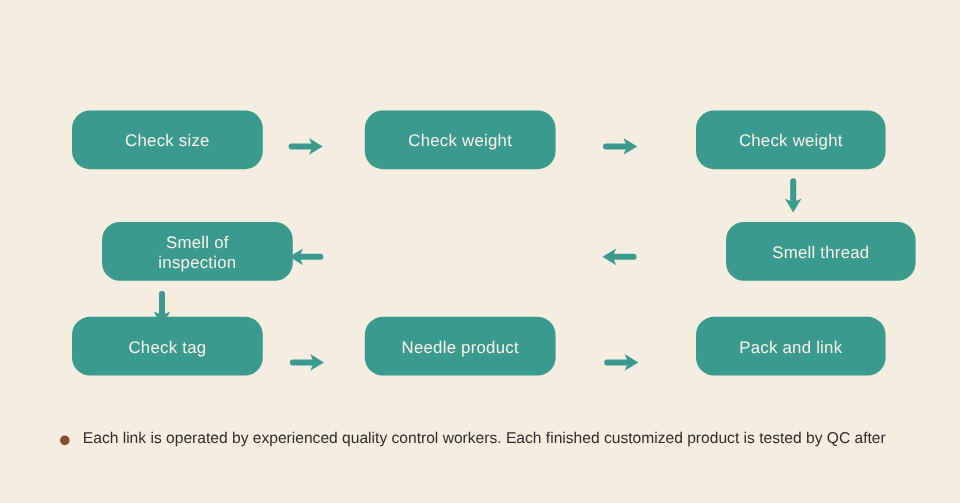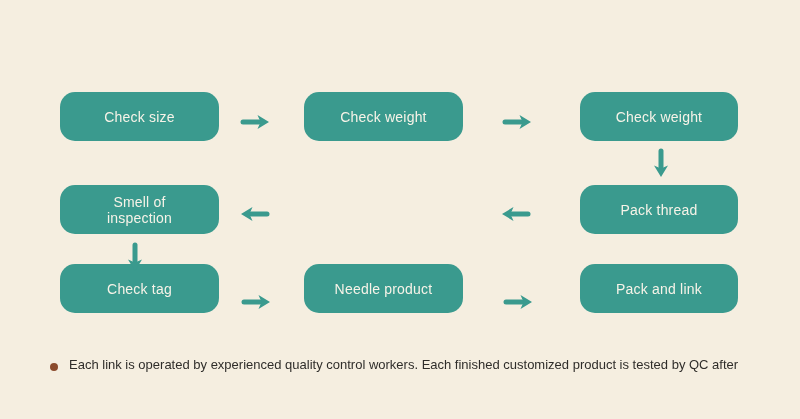--- a/index.html
+++ b/index.html
@@ -26,21 +26,21 @@
     text-align: center;
   }
   .node span {
     color: #f7f3e8;
     font-size: 14px;
     line-height: 16px;
     white-space: pre-line;
     letter-spacing: 0.2px;
   }
   .r0 { top: 92px; }
-  .r1 { top: 185px; }
+  .r1 { top: 185px; margin-left: 25px; }
   .r2 { top: 264px; }
   .c0 { left: 60px; }
   .c1 { left: 304px; }
   .c2 { left: 580px; width: 158px; }
   .arrow { position: absolute; }
   .arrow svg { display: block; }
   .note {
     position: absolute;
     left: 0;
     top: 0;
@@ -81,21 +81,21 @@
   </div>
   <div class="node r0 c2">
     <span>Check weight</span>
   </div>
 
   <div class="node r1 c0">
     <span>Smell of
 inspection</span>
   </div>
   <div class="node r1 c2">
-    <span>Pack thread</span>
+    <span>Smell thread</span>
   </div>
 
   <div class="node r2 c0">
     <span>Check tag</span>
   </div>
   <div class="node r2 c1">
     <span>Needle product</span>
   </div>
   <div class="node r2 c2">
     <span>Pack and link</span>

